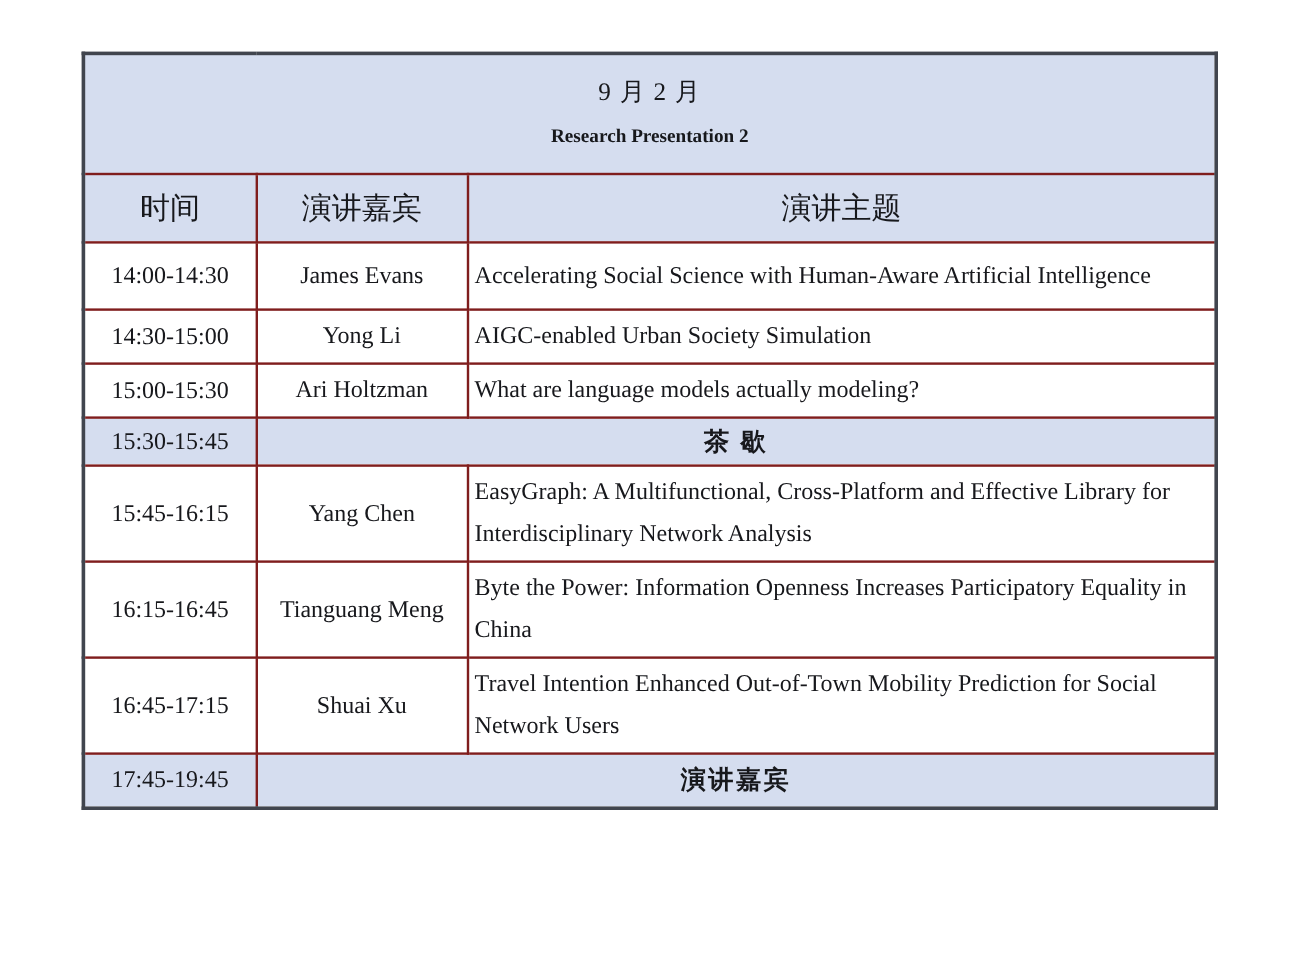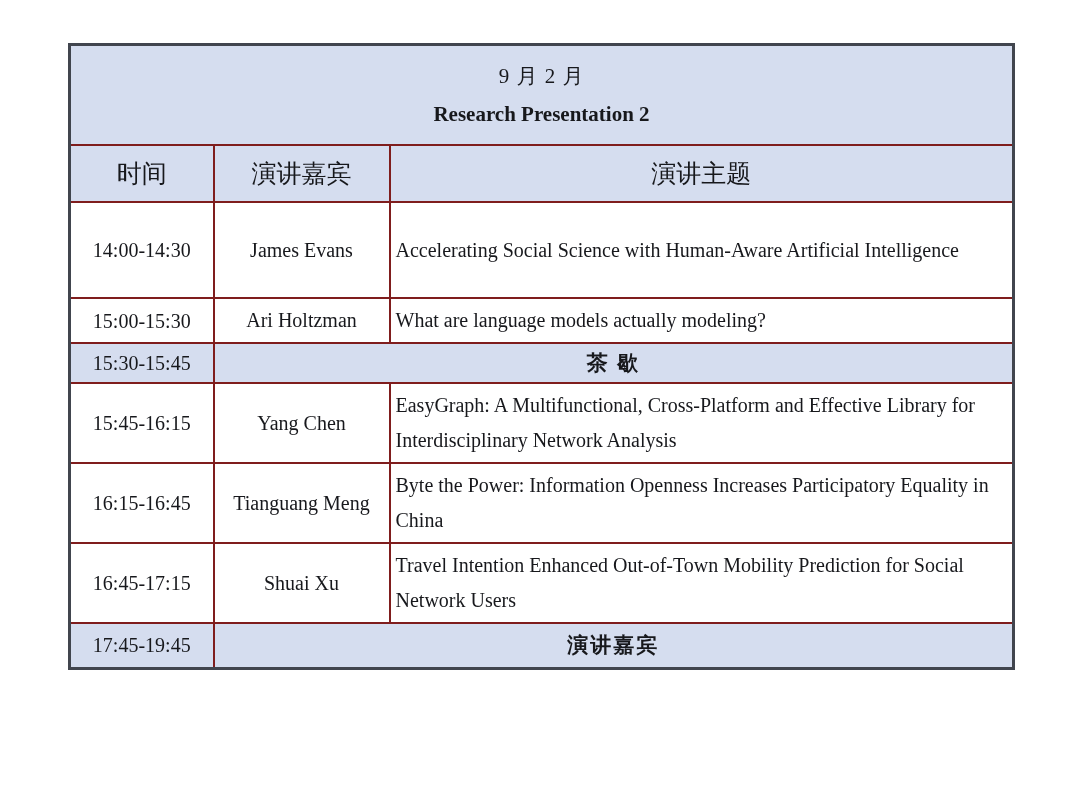--- a/index.html
+++ b/index.html
@@ -42,21 +42,21 @@
     height: 90px;
     line-height: 36px;
   }
   .title-line1 {
     font-weight: normal;
     font-size: 21px;
     letter-spacing: 1px;
   }
   .title-line2 {
     font-weight: bold;
-    font-size: 21px;
+    font-size: 16px;
     margin-top: 2px;
   }
   .col-head {
     text-align: center;
     font-weight: normal;
     font-size: 25px;
     height: 47px;
   }
   td.time {
     text-align: center;
@@ -96,24 +96,29 @@
           <div class="title-line2">Research Presentation 2</div>
         </td>
       </tr>
       <tr>
         <th class="col-head blue">时间</th>
         <th class="col-head blue">演讲嘉宾</th>
         <th class="col-head blue">演讲主题</th>
       </tr>
     </thead>
     <tbody>
-        <tr style="height: 96px;">
+        <tr style="height: 56px;">
           <td class="time">14:00-14:30</td>
           <td class="speaker">James Evans</td>
           <td class="topic">Accelerating Social Science with Human-Aware Artificial Intelligence</td>
+        </tr>
+        <tr style="height: 45px;">
+          <td class="time">14:30-15:00</td>
+          <td class="speaker">Yong Li</td>
+          <td class="topic">AIGC-enabled Urban Society Simulation</td>
         </tr>
         <tr style="height: 45px;">
           <td class="time">15:00-15:30</td>
           <td class="speaker">Ari Holtzman</td>
           <td class="topic">What are language models actually modeling?</td>
         </tr>
         <tr style="height: 40px;">
           <td class="time blue">15:30-15:45</td>
           <td colspan="2" class="merged blue">茶 歇</td>
         </tr>

